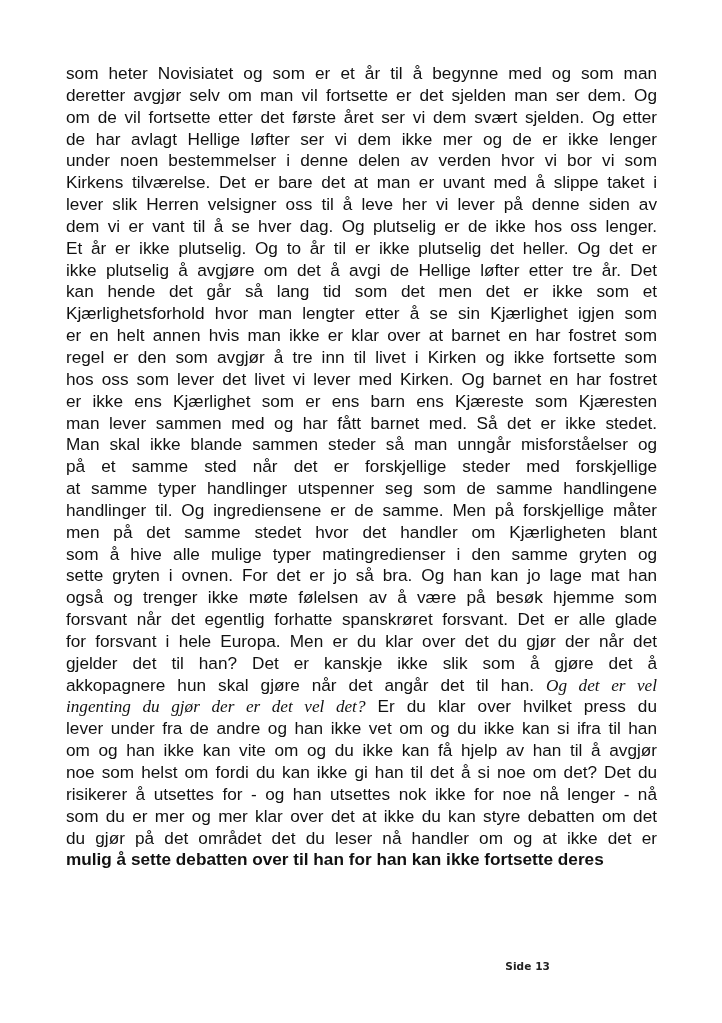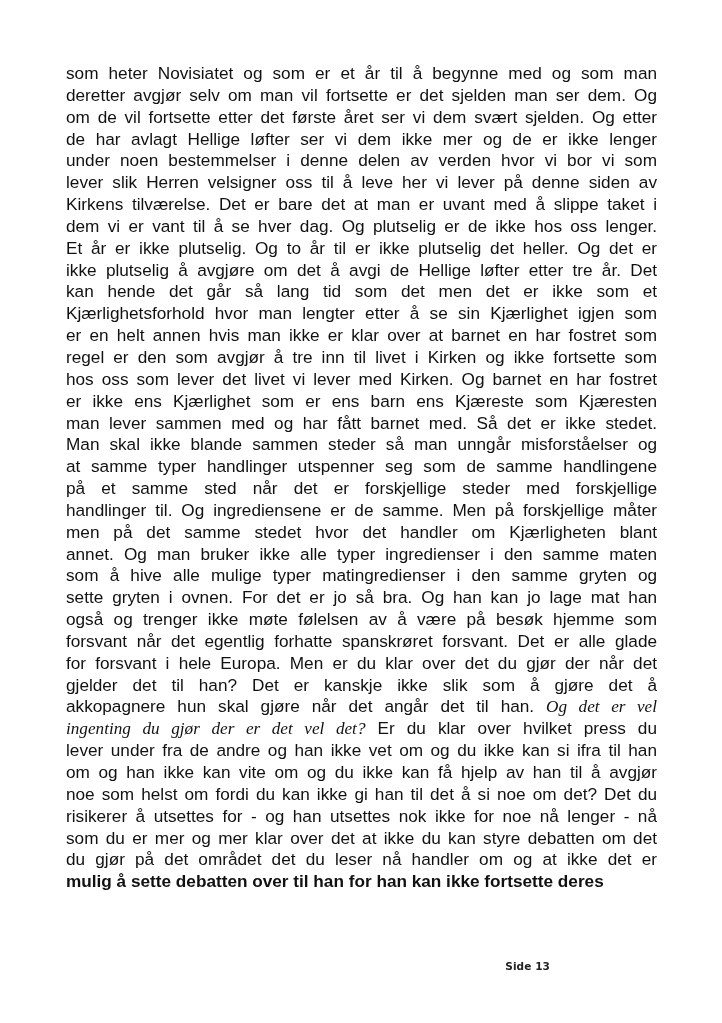--- a/index.html
+++ b/index.html
@@ -82,24 +82,24 @@
       <span class="line">
         <span class="line-inner"><span>om de vil fortsette etter det første året ser vi dem svært sjelden. Og etter</span></span>
       </span>
       <span class="line">
         <span class="line-inner"><span>de har avlagt Hellige løfter ser vi dem ikke mer og de er ikke lenger</span></span>
       </span>
       <span class="line">
         <span class="line-inner"><span>under noen bestemmelser i denne delen av verden hvor vi bor vi som</span></span>
       </span>
       <span class="line">
-        <span class="line-inner"><span>lever slik Herren velsigner oss til å leve her vi lever på denne siden av</span></span>
+        <span class="line-inner"><span>Kirkens tilværelse. Det er bare det at man er uvant med å slippe taket i</span></span>
       </span>
       <span class="line">
-        <span class="line-inner"><span>Kirkens tilværelse. Det er bare det at man er uvant med å slippe taket i</span></span>
+        <span class="line-inner"><span>lever slik Herren velsigner oss til å leve her vi lever på denne siden av</span></span>
       </span>
       <span class="line">
         <span class="line-inner"><span>dem vi er vant til å se hver dag. Og plutselig er de ikke hos oss lenger.</span></span>
       </span>
       <span class="line">
         <span class="line-inner"><span>Et år er ikke plutselig. Og to år til er ikke plutselig det heller. Og det er</span></span>
       </span>
       <span class="line">
         <span class="line-inner"><span>ikke plutselig å avgjøre om det å avgi de Hellige løfter etter tre år. Det</span></span>
       </span>
@@ -121,33 +121,30 @@
       <span class="line">
         <span class="line-inner"><span>er ikke ens Kjærlighet som er ens barn ens Kjæreste som Kjæresten</span></span>
       </span>
       <span class="line">
         <span class="line-inner"><span>man lever sammen med og har fått barnet med. Så det er ikke stedet.</span></span>
       </span>
       <span class="line">
         <span class="line-inner"><span>Man skal ikke blande sammen steder så man unngår misforståelser og</span></span>
       </span>
       <span class="line">
-        <span class="line-inner"><span>at samme typer handlinger utspenner seg som de samme handlingene</span></span>
+        <span class="line-inner"><span>på et samme sted når det er forskjellige steder med forskjellige</span></span>
       </span>
       <span class="line">
-        <span class="line-inner"><span>på et samme sted når det er forskjellige steder med forskjellige</span></span>
+        <span class="line-inner"><span>at samme typer handlinger utspenner seg som de samme handlingene</span></span>
       </span>
       <span class="line">
         <span class="line-inner"><span>handlinger til. Og ingrediensene er de samme. Men på forskjellige måter</span></span>
       </span>
       <span class="line">
         <span class="line-inner"><span>men på det samme stedet hvor det handler om Kjærligheten blant</span></span>
-      </span>
-      <span class="line">
-        <span class="line-inner"><span>annet. Og man bruker ikke alle typer ingredienser i den samme maten</span></span>
       </span>
       <span class="line">
         <span class="line-inner"><span>som å hive alle mulige typer matingredienser i den samme gryten og</span></span>
       </span>
       <span class="line">
         <span class="line-inner"><span>sette gryten i ovnen. For det er jo så bra. Og han kan jo lage mat han</span></span>
       </span>
       <span class="line">
         <span class="line-inner"><span>også og trenger ikke møte følelsen av å være på besøk hjemme som</span></span>
       </span>

